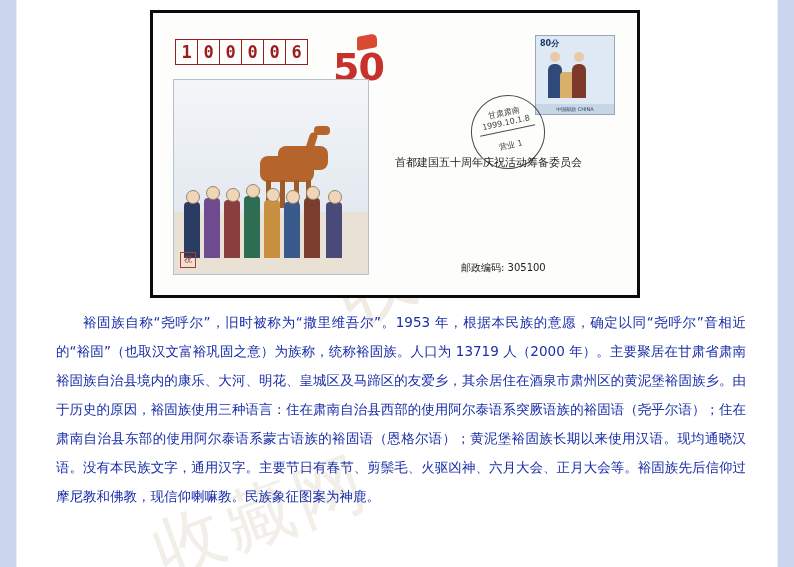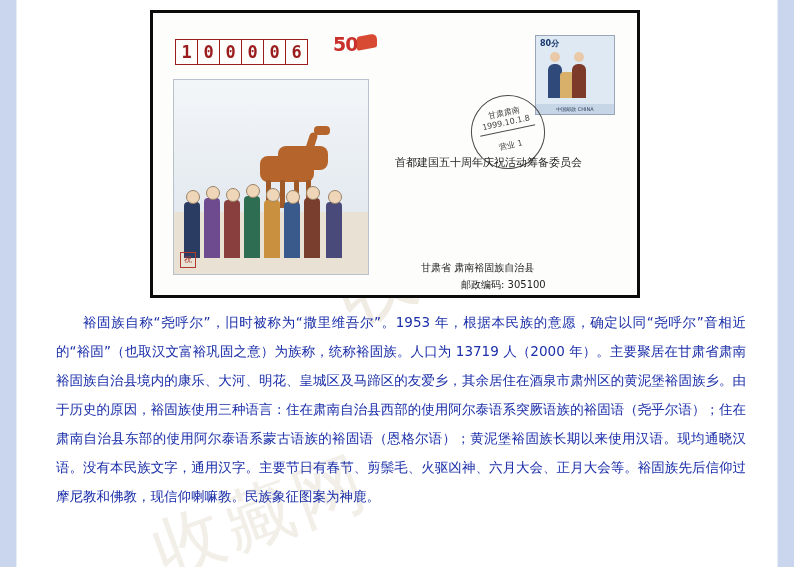--- a/index.html
+++ b/index.html
@@ -114,22 +114,22 @@
   
   .logo50 {
     position: absolute;
     left: 180px;
     top: 20px;
     width: 46px;
     height: 36px;
   }
   .logo50 .five0 {
     position: absolute;
-    left: 0; top: 0;
-    font-size: 19px;
+    left: 0; top: 12px;
+    font-size: 38px;
     font-weight: bold;
     color: #c9302c;
     font-family: "DejaVu Sans", sans-serif;
     letter-spacing: -1px;
   }
   .logo50 .flag {
     position: absolute;
     left: 24px;
     top: 2px;
     width: 20px;
@@ -437,21 +437,20 @@
 
         <div class="pic-seal">祝</div>
         <div class="pic-caption">
         </div>
       </div>
 
       <div class="addr">
         <div class="l2">首都建国五十周年庆祝活动筹备委员会</div>
       </div>
       <div class="addr-bottom">
-        <div>甘肃省  肃南裕固族自治县</div>
         <div class="zip">
           <span>邮政编码:</span>
           <span>305100</span>
         </div>
       </div>
 
     </div>
   </div>
 
   <div class="body-text">裕固族自称“尧呼尔”，旧时被称为“撒里维吾尔”。1953 年，根据本民族的意愿，确定以同“尧呼尔”音相近的“裕固”（也取汉文富裕巩固之意）为族称，统称裕固族。人口为 13719 人（2000 年）。主要聚居在甘肃省肃南裕固族自治县境内的康乐、大河、明花、皇城区及马蹄区的友爱乡，其余居住在酒泉市肃州区的黄泥堡裕固族乡。由于历史的原因，裕固族使用三种语言：住在肃南自治县西部的使用阿尔泰语系突厥语族的裕固语（尧乎尔语）；住在肃南自治县东部的使用阿尔泰语系蒙古语族的裕固语（恩格尔语）；黄泥堡裕固族长期以来使用汉语。现均通晓汉语。没有本民族文字，通用汉字。主要节日有春节、剪鬃毛、火驱凶神、六月大会、正月大会等。裕固族先后信仰过摩尼教和佛教，现信仰喇嘛教。民族象征图案为神鹿。</div>

